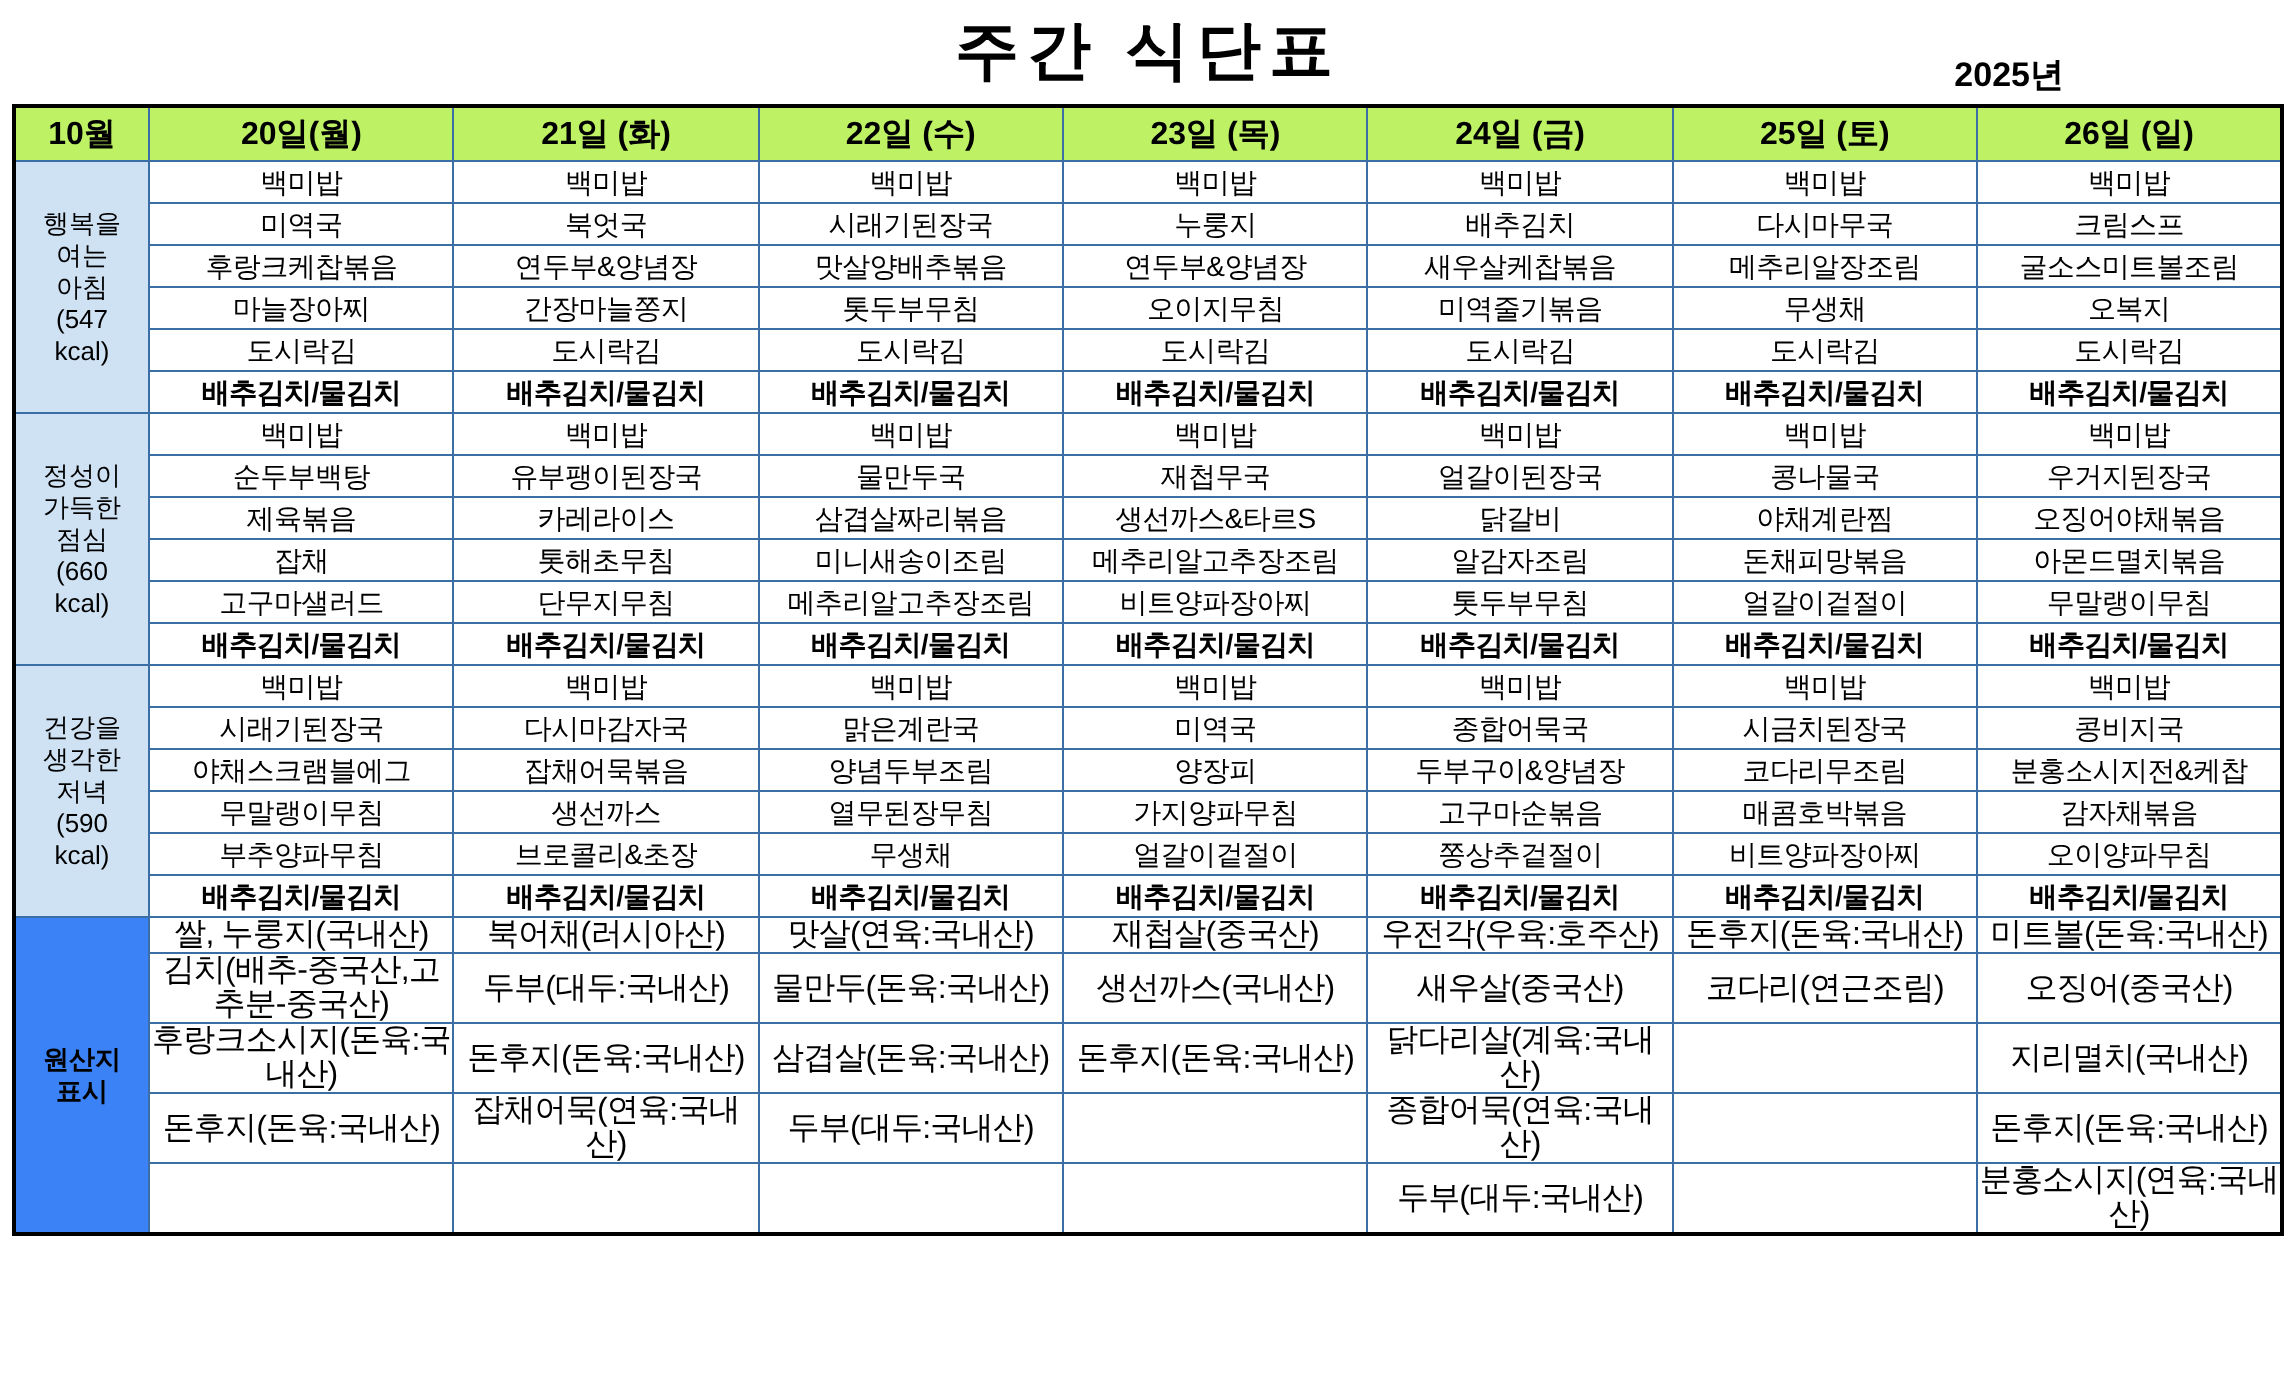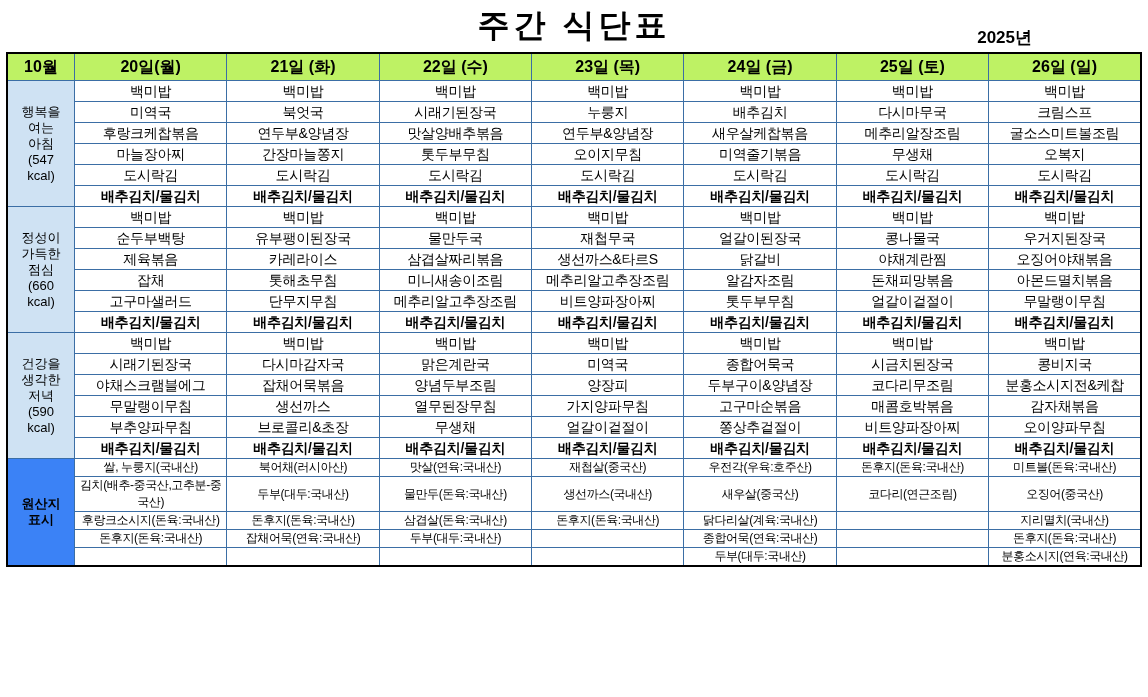--- a/index.html
+++ b/index.html
@@ -61,21 +61,21 @@
   .cell.dish{letter-spacing:-0.3px;}
   .meal-sep td{border-top:2px solid #000;}
   .kimchi{border-bottom:1px solid #3b6ea5;font-weight:bold;}
 
   
   .origin-label{
     background:#3b82f6;
     font-size:13px;font-weight:bold;line-height:16px;
   }
   .origin-cell{
-    font-size:12px;
+    font-size:16px;
     line-height:17px;
     height:17px;
     letter-spacing:-0.4px;
   }
   .origin-first td{border-top:2px solid #000;}
   .dotted td{border-top:1px dotted #3b6ea5;}
 
   .blank{height:17px;}
 </style>
 </head>

